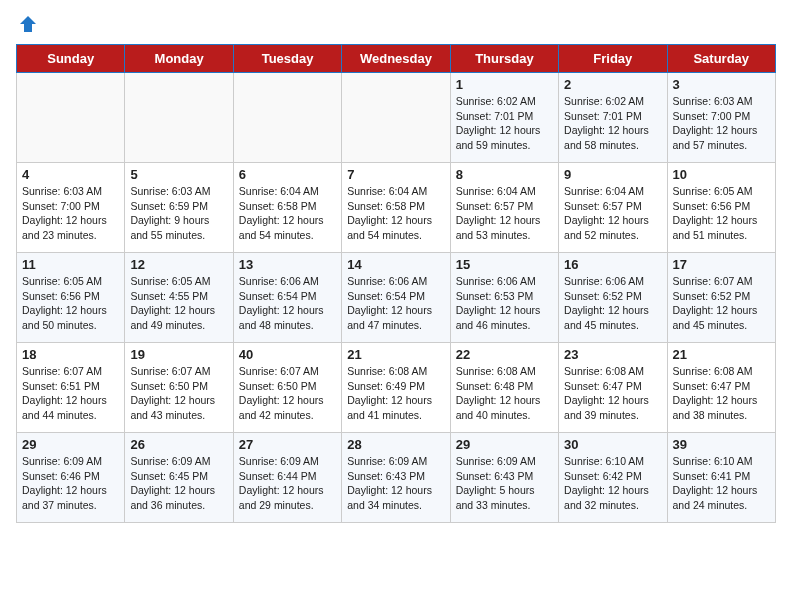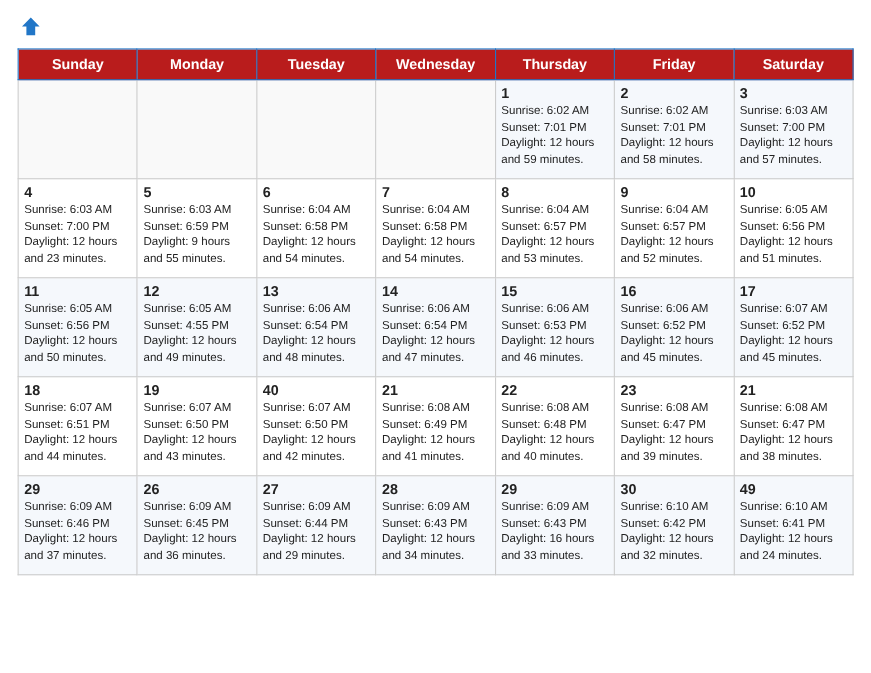--- a/index.html
+++ b/index.html
@@ -364,33 +364,33 @@
           <span>Sunrise: 6:09 AM</span><br>
           <span>Sunset: 6:43 PM</span><br>
           <span>Daylight: 12 hours and 34 minutes.</span>
         </div>
       </td>
         <td>
         <span class="day-number">29</span>
         <div class="day-info">
           <span>Sunrise: 6:09 AM</span><br>
           <span>Sunset: 6:43 PM</span><br>
-          <span>Daylight: 16 hours and 33 minutes.</span>
+          <span>Daylight: 5 hours and 33 minutes.</span>
         </div>
       </td>
         <td>
         <span class="day-number">30</span>
         <div class="day-info">
           <span>Sunrise: 6:10 AM</span><br>
           <span>Sunset: 6:42 PM</span><br>
           <span>Daylight: 12 hours and 32 minutes.</span>
         </div>
       </td>
         <td>
-        <span class="day-number">49</span>
+        <span class="day-number">39</span>
         <div class="day-info">
           <span>Sunrise: 6:10 AM</span><br>
           <span>Sunset: 6:41 PM</span><br>
           <span>Daylight: 12 hours and 24 minutes.</span>
         </div>
       </td>
       </tr>
     </tbody>
 </table>
 

